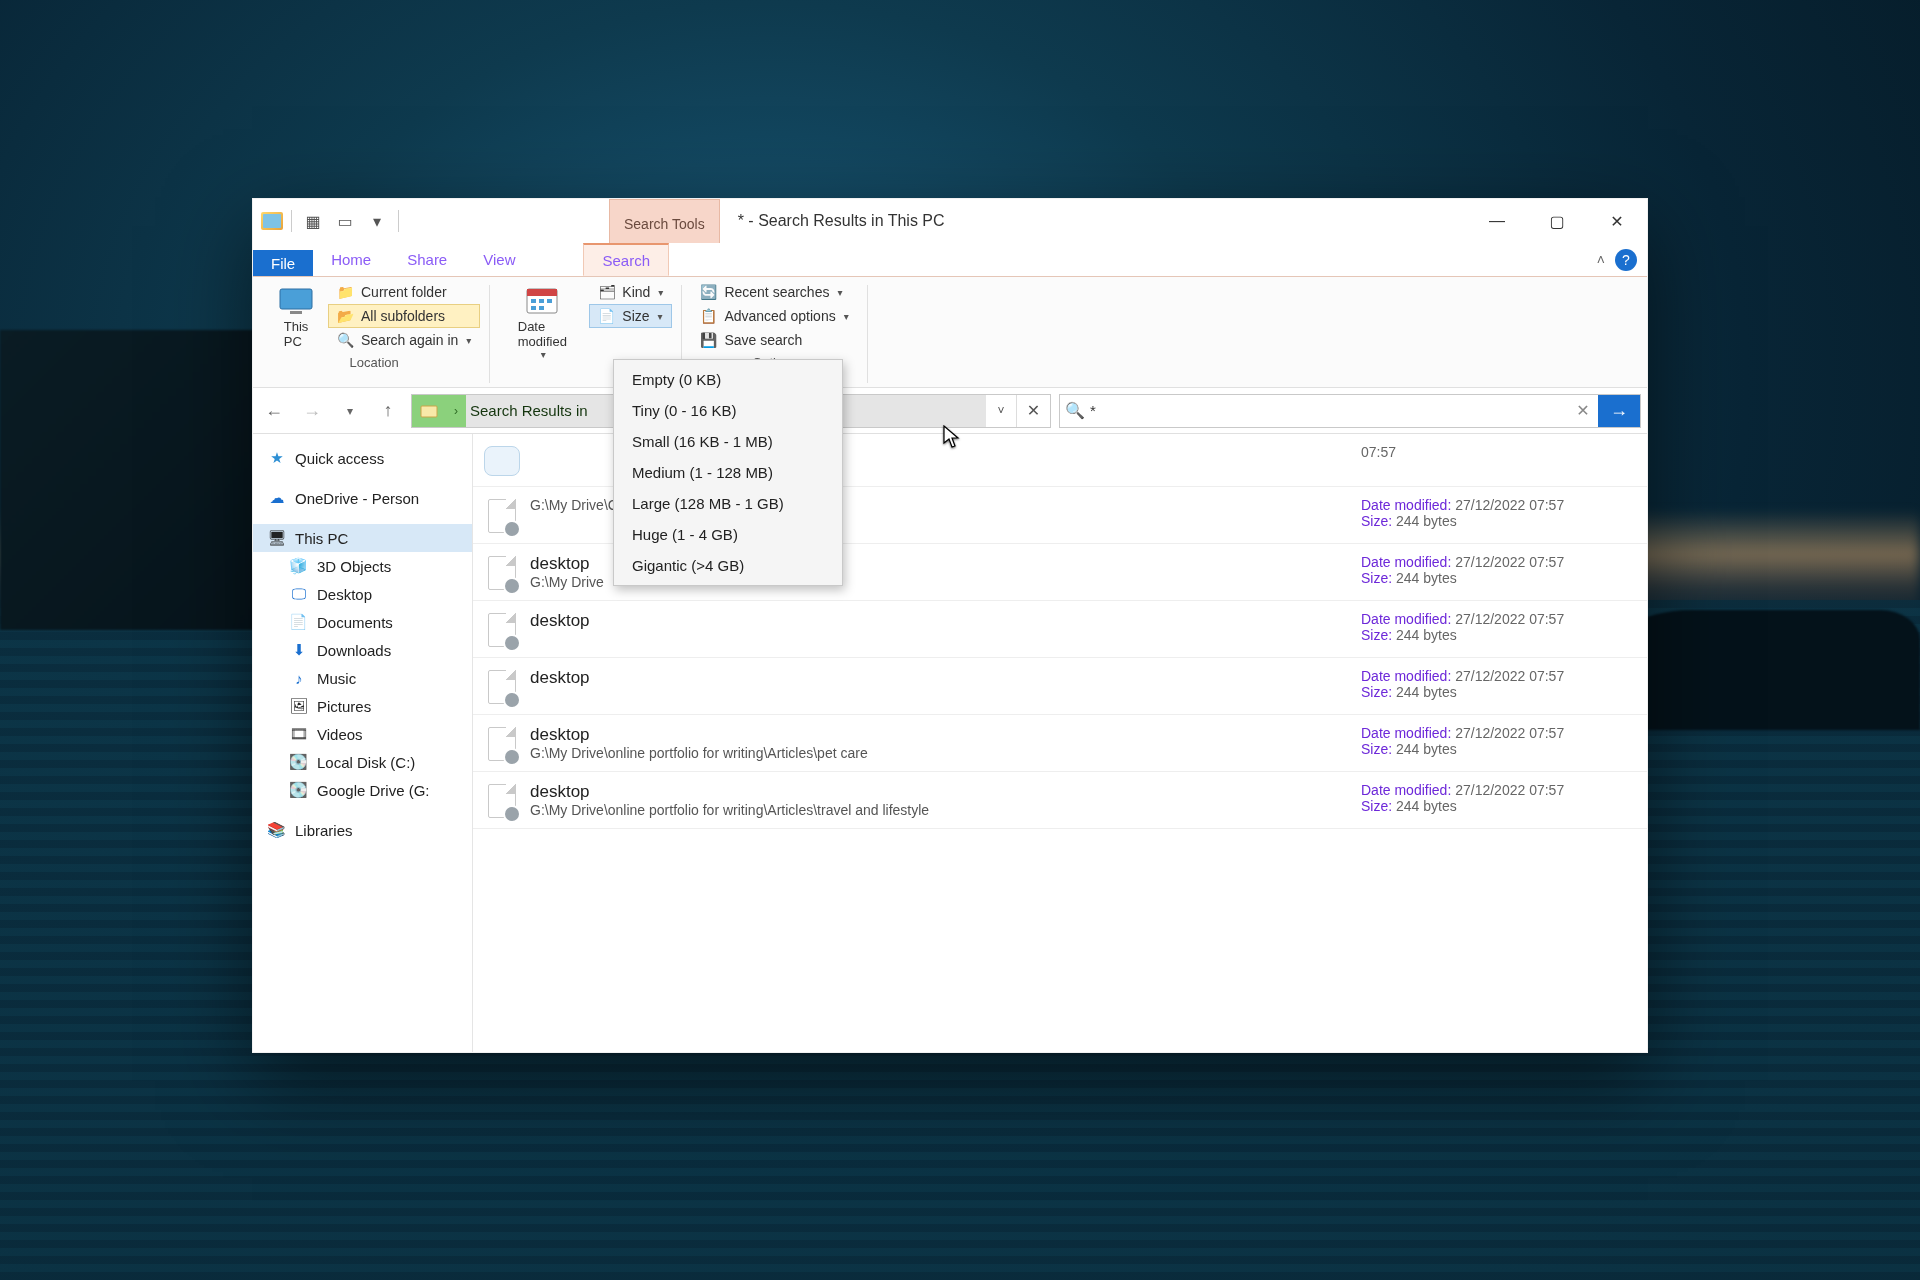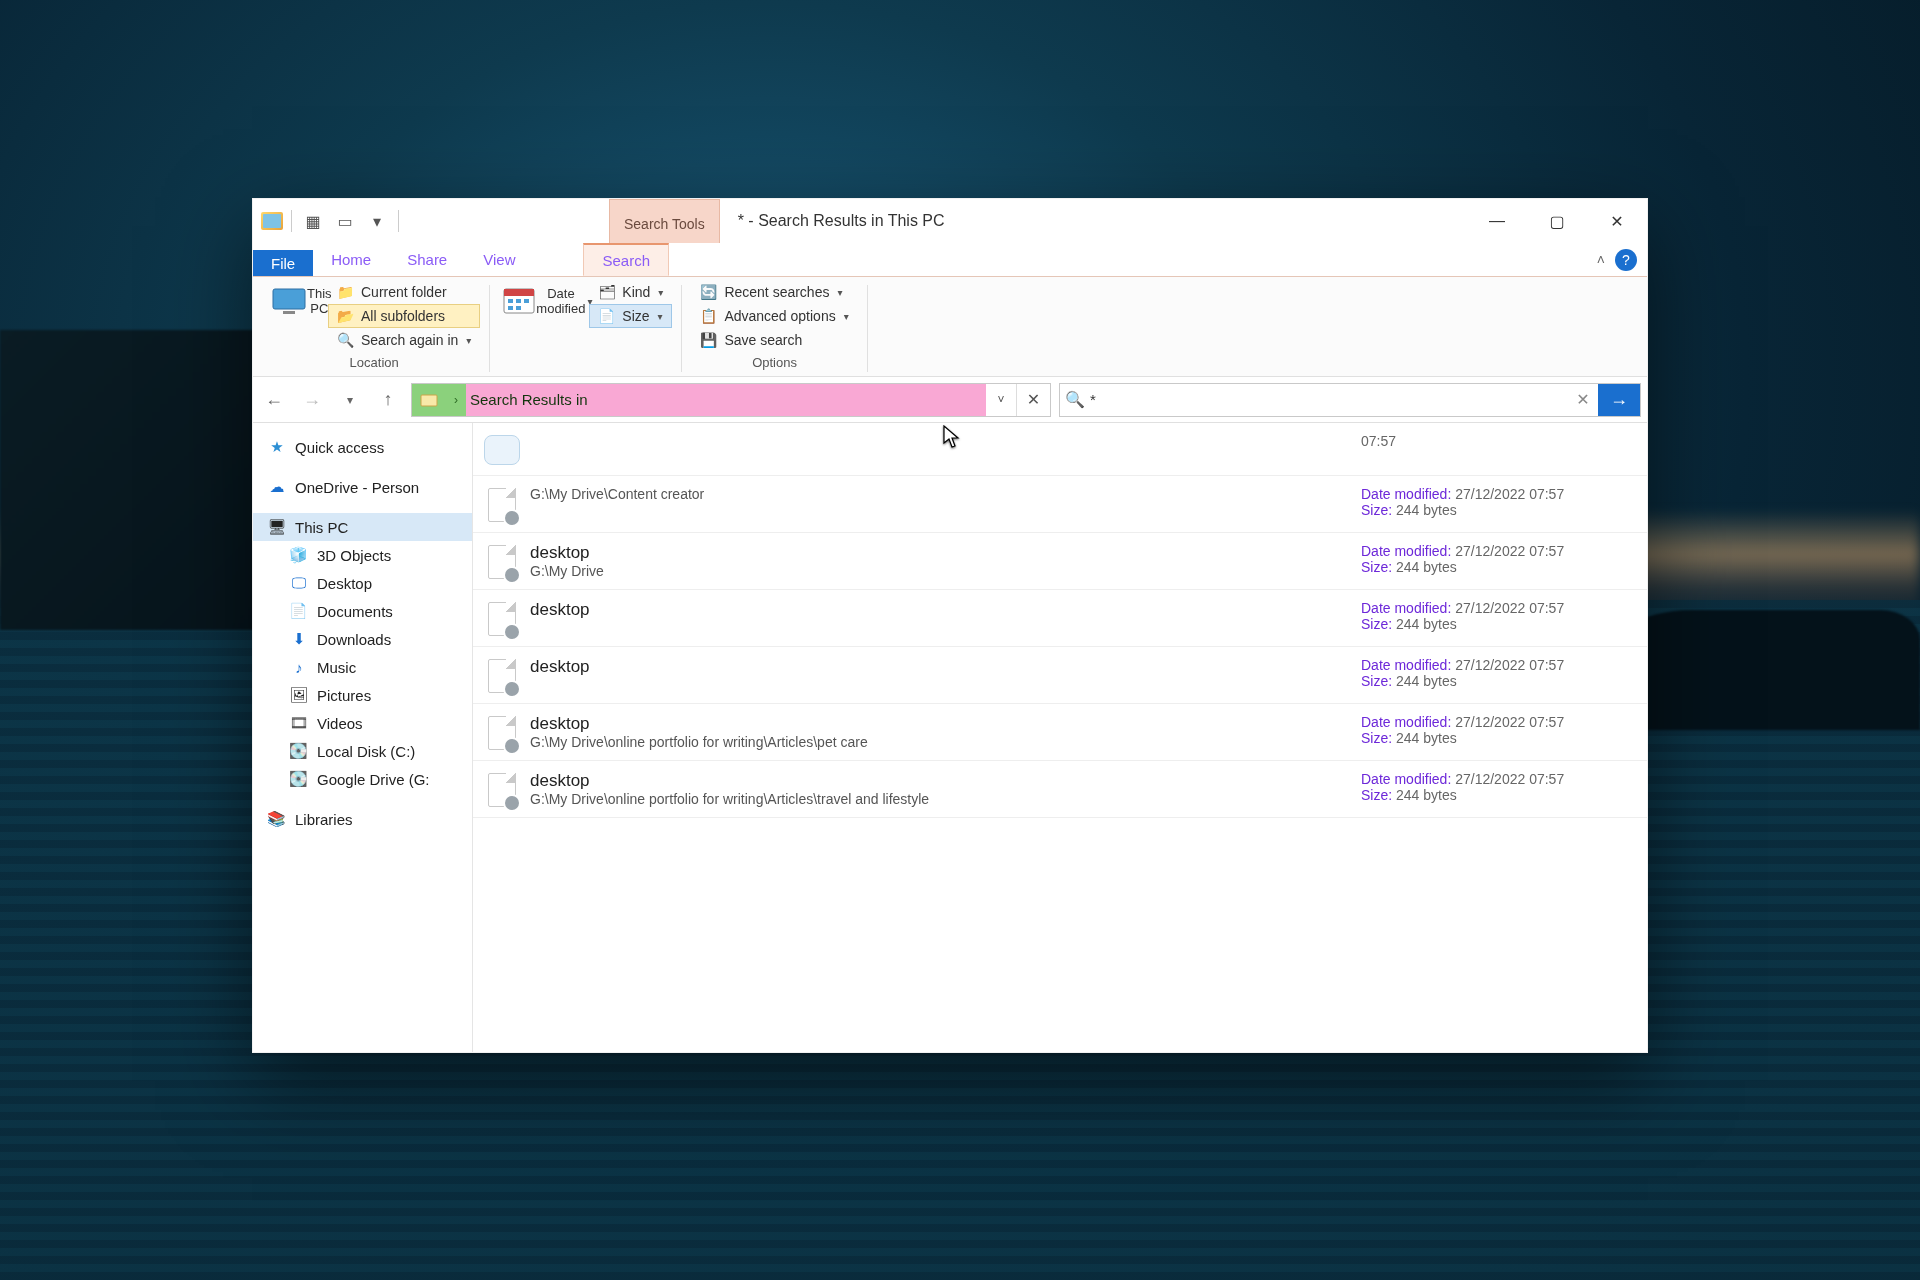--- a/index.html
+++ b/index.html
@@ -60,21 +60,21 @@
   .tabs .right { margin-left:auto; display:flex; align-items:center; gap:10px; padding-right:10px;}
   .help-badge{ width:22px;height:22px;border-radius:50%;background:#1a6fcf;color:#fff;font-size:14px;display:flex;align-items:center;justify-content:center;}
   .collapse-caret{color:#666;font-size:14px;}
 
   
   .ribbon { background:#fbfbfb; border-bottom:1px solid #e0e0e0; padding:4px 8px 0 8px; display:flex; position:relative;}
   .ribbon-group { display:flex; flex-direction:column; align-items:center; padding:0 8px; }
   .ribbon-group .body { display:flex; align-items:flex-start; gap:6px; }
   .ribbon-group .label { font-size:13px; color:#555; padding:4px 0 6px; }
   .rg-sep { width:1px; background:#e0e0e0; margin:4px 2px; }
-  .big-btn { display:flex; flex-direction:row; align-items:center; width:80px; padding:2px 2px; font-size:13px; color:#333; text-align:center;}
+  .big-btn { display:flex; flex-direction:column; align-items:center; width:80px; padding:2px 2px; font-size:13px; color:#333; }
   .big-btn .ico { width:40px; height:34px; margin-bottom:2px; display:flex;align-items:center;justify-content:center;}
   .small-stack { display:flex; flex-direction:column; gap:2px; }
   .small-btn { display:flex; align-items:center; gap:6px; padding:2px 8px; font-size:14px; color:#333; white-space:nowrap;}
   .small-btn.highlight{ background:#fff1c2; outline:1px solid #e8cf82;}
   .small-btn.active{ background:#d7e8f7; outline:1px solid #9ec7e8;}
   .caret{ font-size:10px; color:#555; margin-left:2px;}
   .ico-sm{width:18px;height:18px;display:inline-flex;align-items:center;justify-content:center;}
 
   
   .dropdown {
@@ -83,21 +83,21 @@
   }
   .dropdown .item{ padding:7px 18px; font-size:15px; color:#222;}
 
   
   .navrow { height:46px; display:flex; align-items:center; gap:8px; padding:4px 6px; border-bottom:1px solid #e0e0e0;}
   .nav-btn { width:30px;height:30px;display:flex;align-items:center;justify-content:center;color:#666;font-size:18px;}
   .nav-btn.disabled{color:#bbb;}
   .addr { flex: 0 0 640px; height:34px; border:1px solid #c9c9c9; display:flex; align-items:center; overflow:hidden;}
   .addr .seg-icon{ width:34px; height:100%; background:#8bd17c; display:flex;align-items:center;justify-content:center;}
   .addr .chev{ width:20px; height:100%; background:#8bd17c; color:#2e6b24; display:flex;align-items:center;justify-content:center;font-size:12px;}
-  .addr .seg-text{ background:#f9a8d4; height:100%; display:flex;align-items:center; padding:0 10px 0 4px; font-size:15px; color:#14350e; flex:1;}
+  .addr .seg-text{ background:#e5e5e5; height:100%; display:flex;align-items:center; padding:0 10px 0 4px; font-size:15px; color:#14350e; flex:1;}
   .addr .dd{ width:30px;height:100%;display:flex;align-items:center;justify-content:center;font-size:12px;color:#555;}
   .addr .clear{ width:34px;height:100%;display:flex;align-items:center;justify-content:center;color:#555;border-left:1px solid #ddd;}
   .searchbox{ flex:1; height:34px; border:1px solid #c9c9c9; display:flex; align-items:center;}
   .searchbox .mag{ width:30px;color:#888;display:flex;align-items:center;justify-content:center;}
   .searchbox input{ flex:1; border:none; outline:none; font-size:15px; color:#333;}
   .searchbox .clear2{ width:30px;display:flex;align-items:center;justify-content:center;color:#888;}
   .searchbox .go{ width:42px;height:100%;background:#1a6fcf;color:#fff;display:flex;align-items:center;justify-content:center;font-size:18px;}
 
   
   .body-split{ flex:1; display:flex; overflow:hidden;}
@@ -295,20 +295,29 @@
       </div>
       <div class="label">Options</div>
     </div>
 
     <div class="rg-sep"></div>
 
     <div class="ribbon-group">
       <div class="label">&nbsp;</div>
     </div>
 
+    <div class="dropdown">
+      <div class="item">Empty (0 KB)</div>
+      <div class="item">Tiny (0 - 16 KB)</div>
+      <div class="item">Small (16 KB - 1 MB)</div>
+      <div class="item">Medium (1 - 128 MB)</div>
+      <div class="item">Large (128 MB - 1 GB)</div>
+      <div class="item">Huge (1 - 4 GB)</div>
+      <div class="item">Gigantic (&gt;4 GB)</div>
+    </div>
   </div>
 
   <div class="navrow">
     <div class="nav-btn">←</div>
     <div class="nav-btn disabled">→</div>
     <div class="nav-btn" style="font-size:12px">▾</div>
     <div class="nav-btn">↑</div>
 
     <div class="addr">
       <div class="seg-icon">

